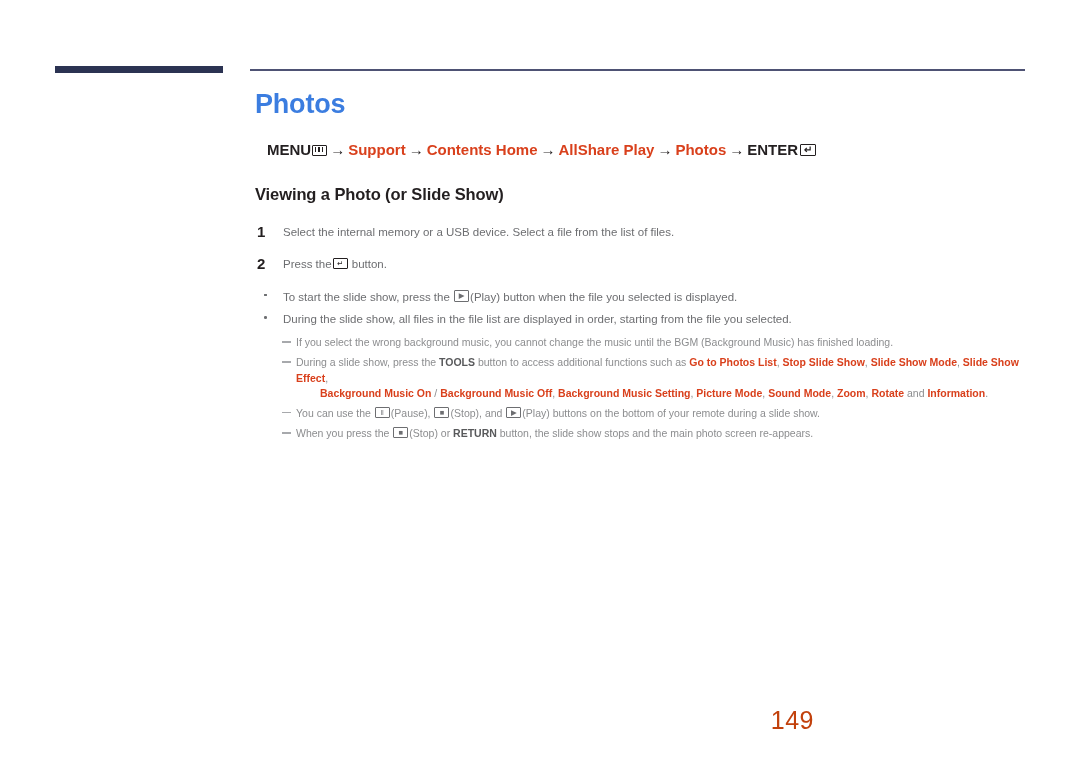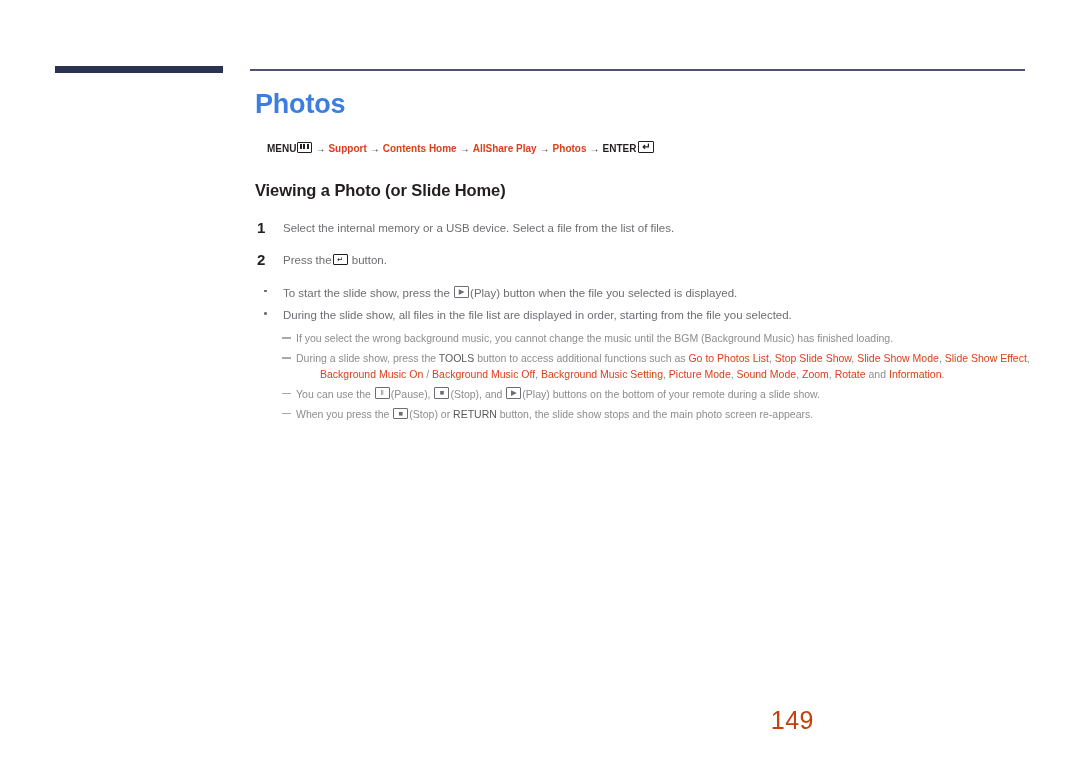--- a/index.html
+++ b/index.html
@@ -60,21 +60,21 @@
     font-size: 27px;
     font-weight: bold;
     color: #3b7de0;
     letter-spacing: -0.2px;
     margin: 0 0 21px 0;
     line-height: 1.1;
   }
 
   
   .breadcrumb {
-    font-size: 10px;
+    font-size: 15px;
     font-weight: bold;
     color: #231f20;
     margin: 0 0 26px 0;
     white-space: nowrap;
     line-height: 1.2;
     padding-left: 12px;
   }
   .breadcrumb .crumb-accent {
     color: #d9401c;
   }
@@ -220,25 +220,25 @@
   }
   .note .dash {
     position: absolute;
     left: 0;
     top: 6px;
     width: 9px;
     height: 1.4px;
     background: #a7a9ac;
   }
   .note .b {
-    font-weight: normal;
+    font-weight: bold;
     color: #58595b;
   }
   .note .hl {
-    font-weight: normal;
+    font-weight: bold;
     color: #d9401c;
   }
   .note .plain {
     color: #8c8d8f;
   }
   .note .cont {
     display: block;
     padding-left: 24px;
   }
 
@@ -264,21 +264,21 @@
   </div>
 
   <div class="content">
 
     <h1 class="page-title">Photos</h1>
 
     <div class="breadcrumb">
       <span>MENU</span><span class="keybox key-menu"><i></i><i></i><i></i></span><span class="arrow">→</span><span class="crumb-accent">Support</span><span class="arrow">→</span><span class="crumb-accent">Contents Home</span><span class="arrow">→</span><span class="crumb-accent">AllShare Play</span><span class="arrow">→</span><span class="crumb-accent">Photos</span><span class="arrow">→</span><span>ENTER</span><span class="keybox key-enter"></span>
     </div>
 
-    <h2 class="section-heading">Viewing a Photo (or Slide Home)</h2>
+    <h2 class="section-heading">Viewing a Photo (or Slide Show)</h2>
 
     <div class="steps">
 
       <div class="step">
         <span class="step-num">1</span>
         <span>Select the internal memory or a USB device. Select a file from the list of files.</span>
       </div>
 
       <div class="step">
         <span class="step-num">2</span>

